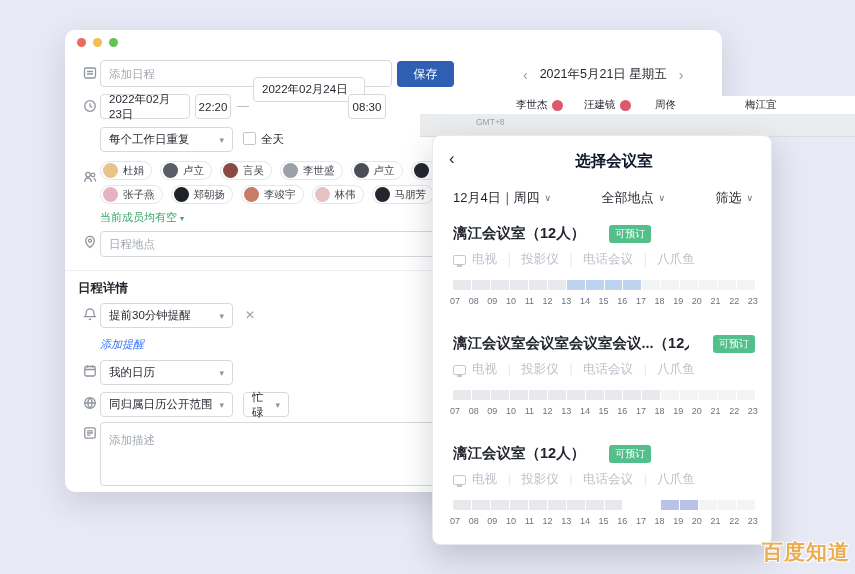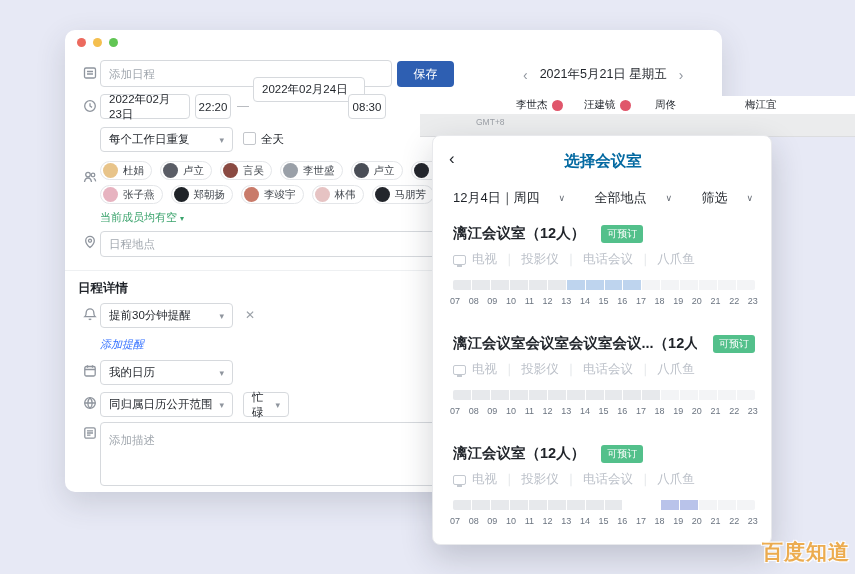--- a/index.html
+++ b/index.html
@@ -67,29 +67,29 @@
   .sched .band { position:absolute; left:0; top:18px; width:435px; height:23px; background:#ebeced; border-bottom:1px solid #dcdddf; }
   .sched .gmt { position:absolute; left:56px; top:3px; font-size:8.5px; color:#9b9fa6; }
 
   
   .panel {
     position:absolute; left:432px; top:135px; width:340px; height:410px;
     background:#fff; border:1px solid #e8e9ec; border-radius:8px;
     box-shadow:0 12px 32px rgba(30,35,50,.20); z-index:3;
   }
   .panel .back { position:absolute; left:16px; top:13px; font-size:17px; color:#1f2329; }
-  .panel .p-title { position:absolute; left:1px; top:15px; width:100%; text-align:center;
-    font-size:15.5px; font-weight:bold; color:#0369a1; }
+  .panel .p-title { position:absolute; left:12px; top:15px; width:100%; text-align:center;
+    font-size:15.5px; font-weight:bold; color:#0f172a; }
   .filters { position:absolute; left:20px; top:53px; width:300px; display:flex; justify-content:space-between;
     font-size:13px; color:#1f2329; }
-  .filters .f-item { display:flex; align-items:center; gap:19px; }
+  .filters .f-item { display:flex; align-items:center; gap:5px; }
   .filters .fcaret { font-size:9px; color:#646a73; }
 
   .room { position:absolute; left:20px; width:302px; }
-  .room .r-title { display:flex; align-items:center; gap:16px; font-size:14.5px; font-weight:bold; color:#1f2329; white-space:nowrap; }
+  .room .r-title { display:flex; align-items:center; gap:24px; font-size:14.5px; font-weight:bold; color:#1f2329; white-space:nowrap; }
   .room .r-name { max-width:252px; overflow:hidden; }
   .tag { background:#53c08b; color:#fff; font-size:10px; font-weight:normal; padding:2px 6px; border-radius:3px; flex:none; }
   .equip { display:flex; align-items:center; gap:6px; margin-top:8px; font-size:12.5px; color:#bcc1c9; white-space:nowrap; }
   .equip .sep { color:#dfe2e6; }
   .tv { width:13px; height:10px; border:1.4px solid #c4c9d0; border-radius:2px; position:relative; display:inline-block; }
   .tv:after { content:""; position:absolute; left:3px; bottom:-3px; width:5px; height:1.5px; background:#c4c9d0; }
   .bar { display:flex; margin-top:12px; height:10px; border-radius:2px; overflow:hidden; }
   .cell { flex:1; margin-right:1px; }
   .cell:last-child { margin-right:0; }
   .cell.b  { background:#e7e9ec; }

